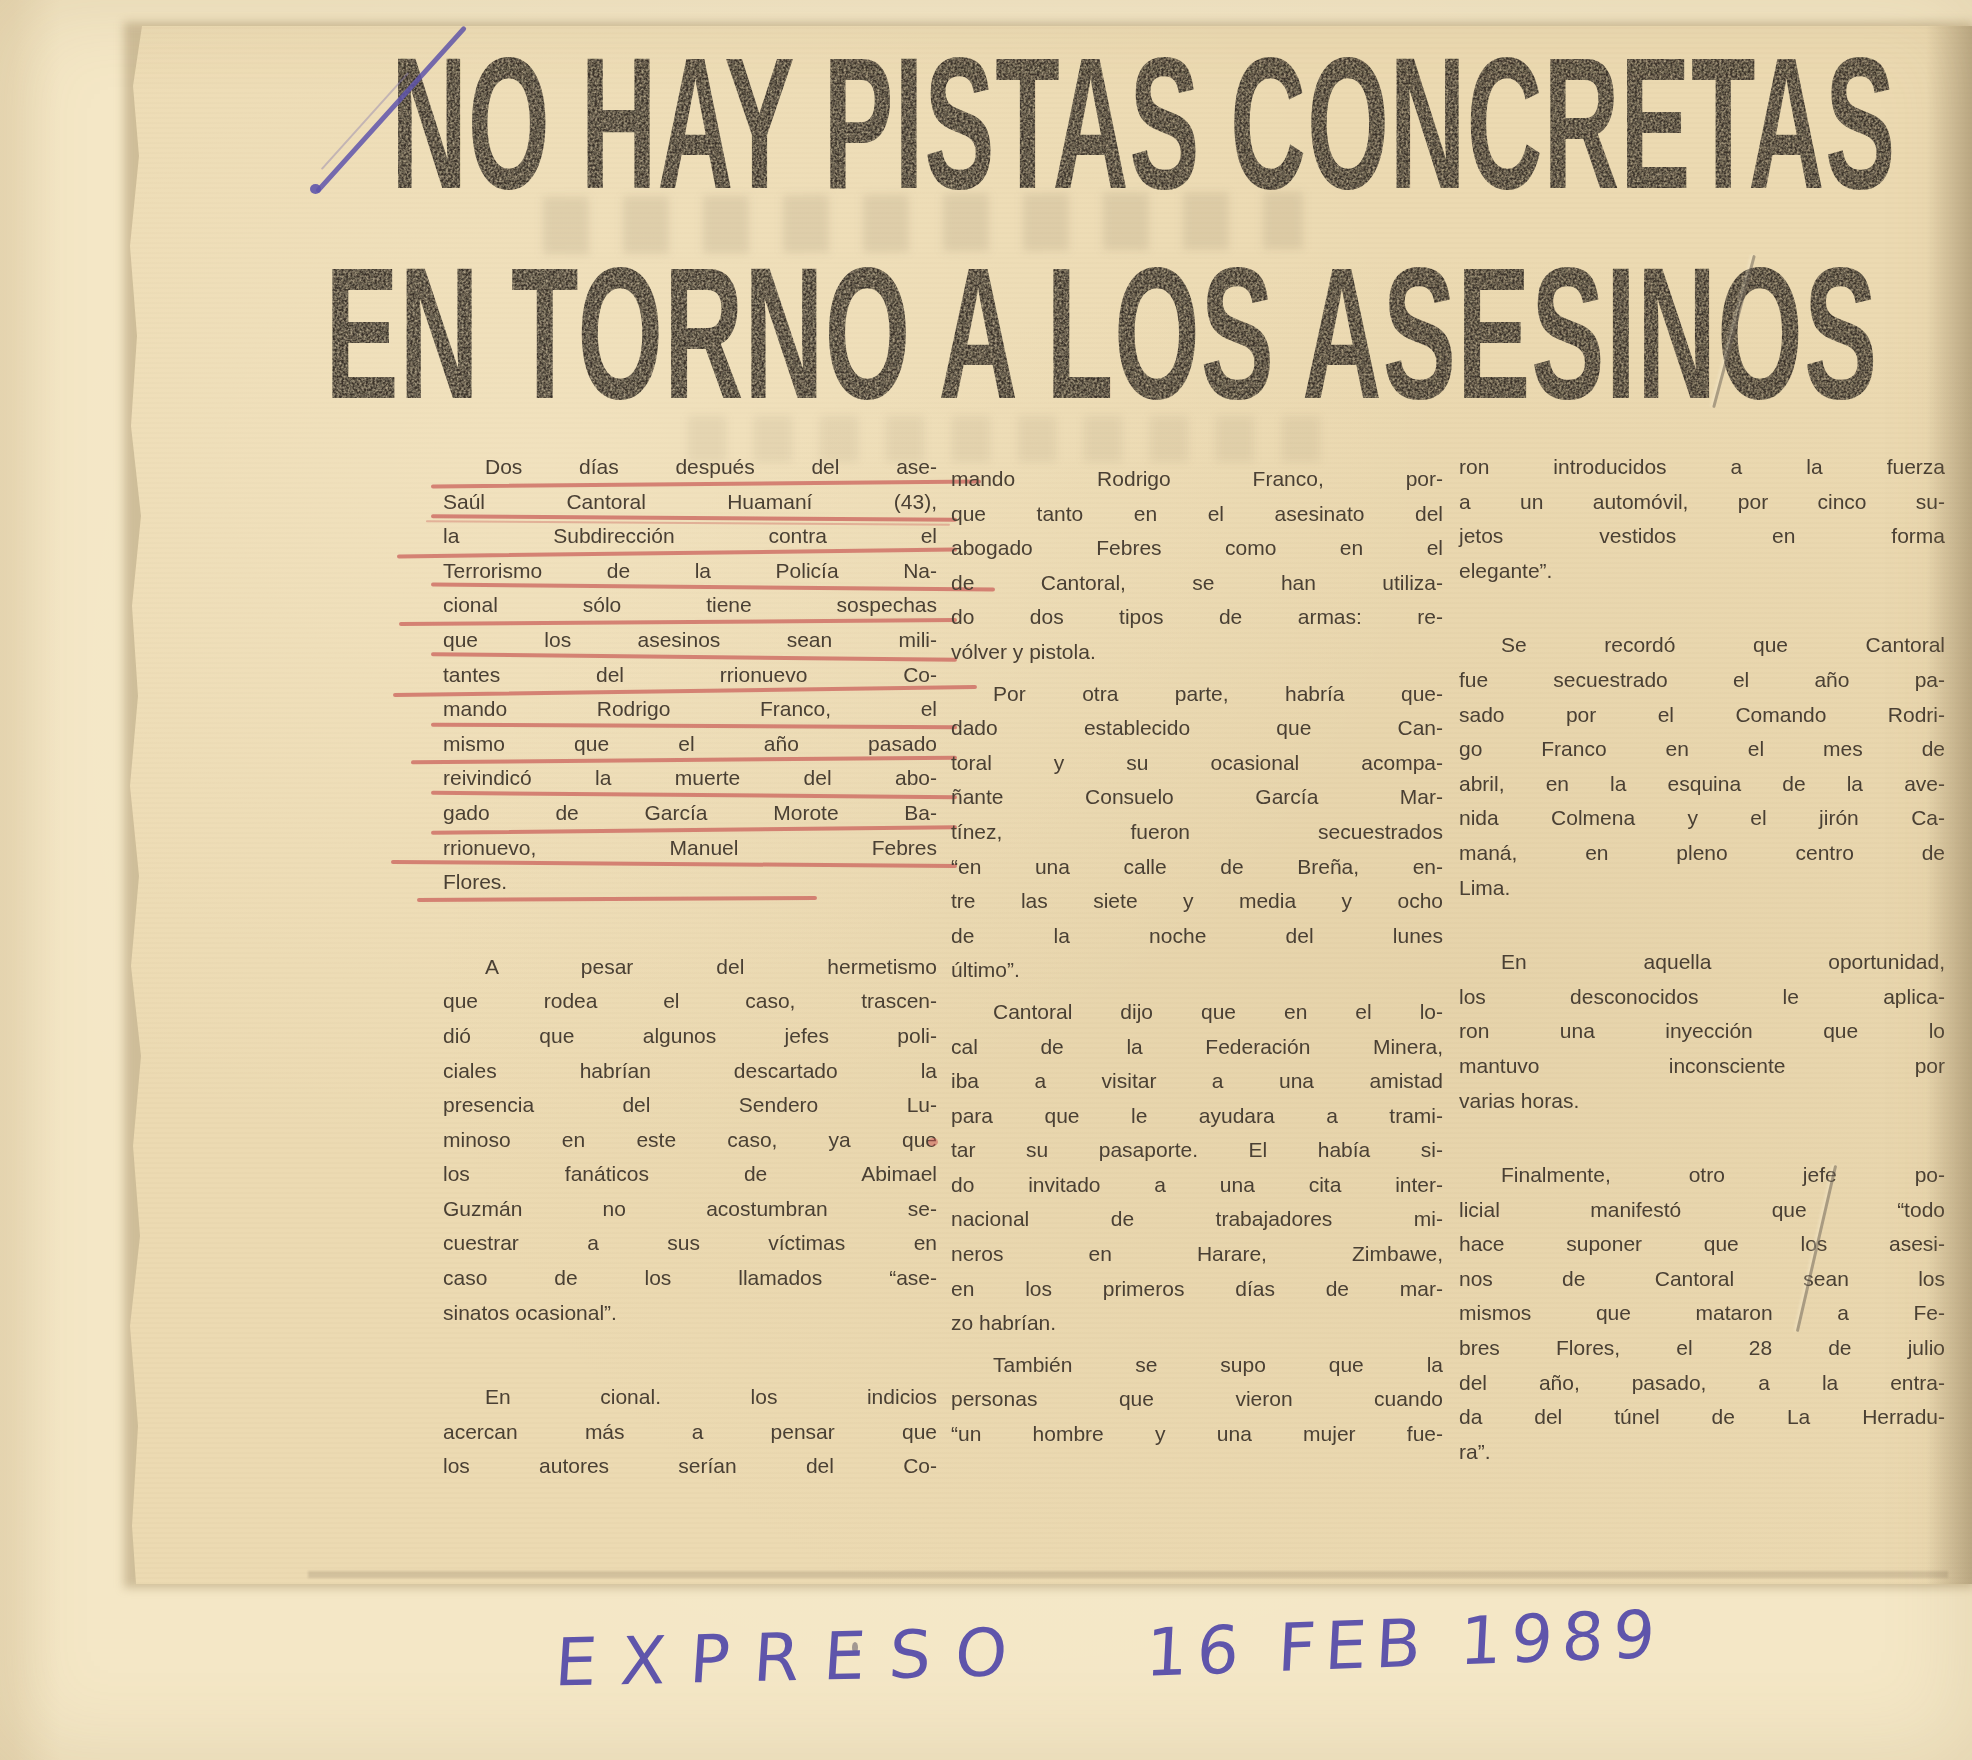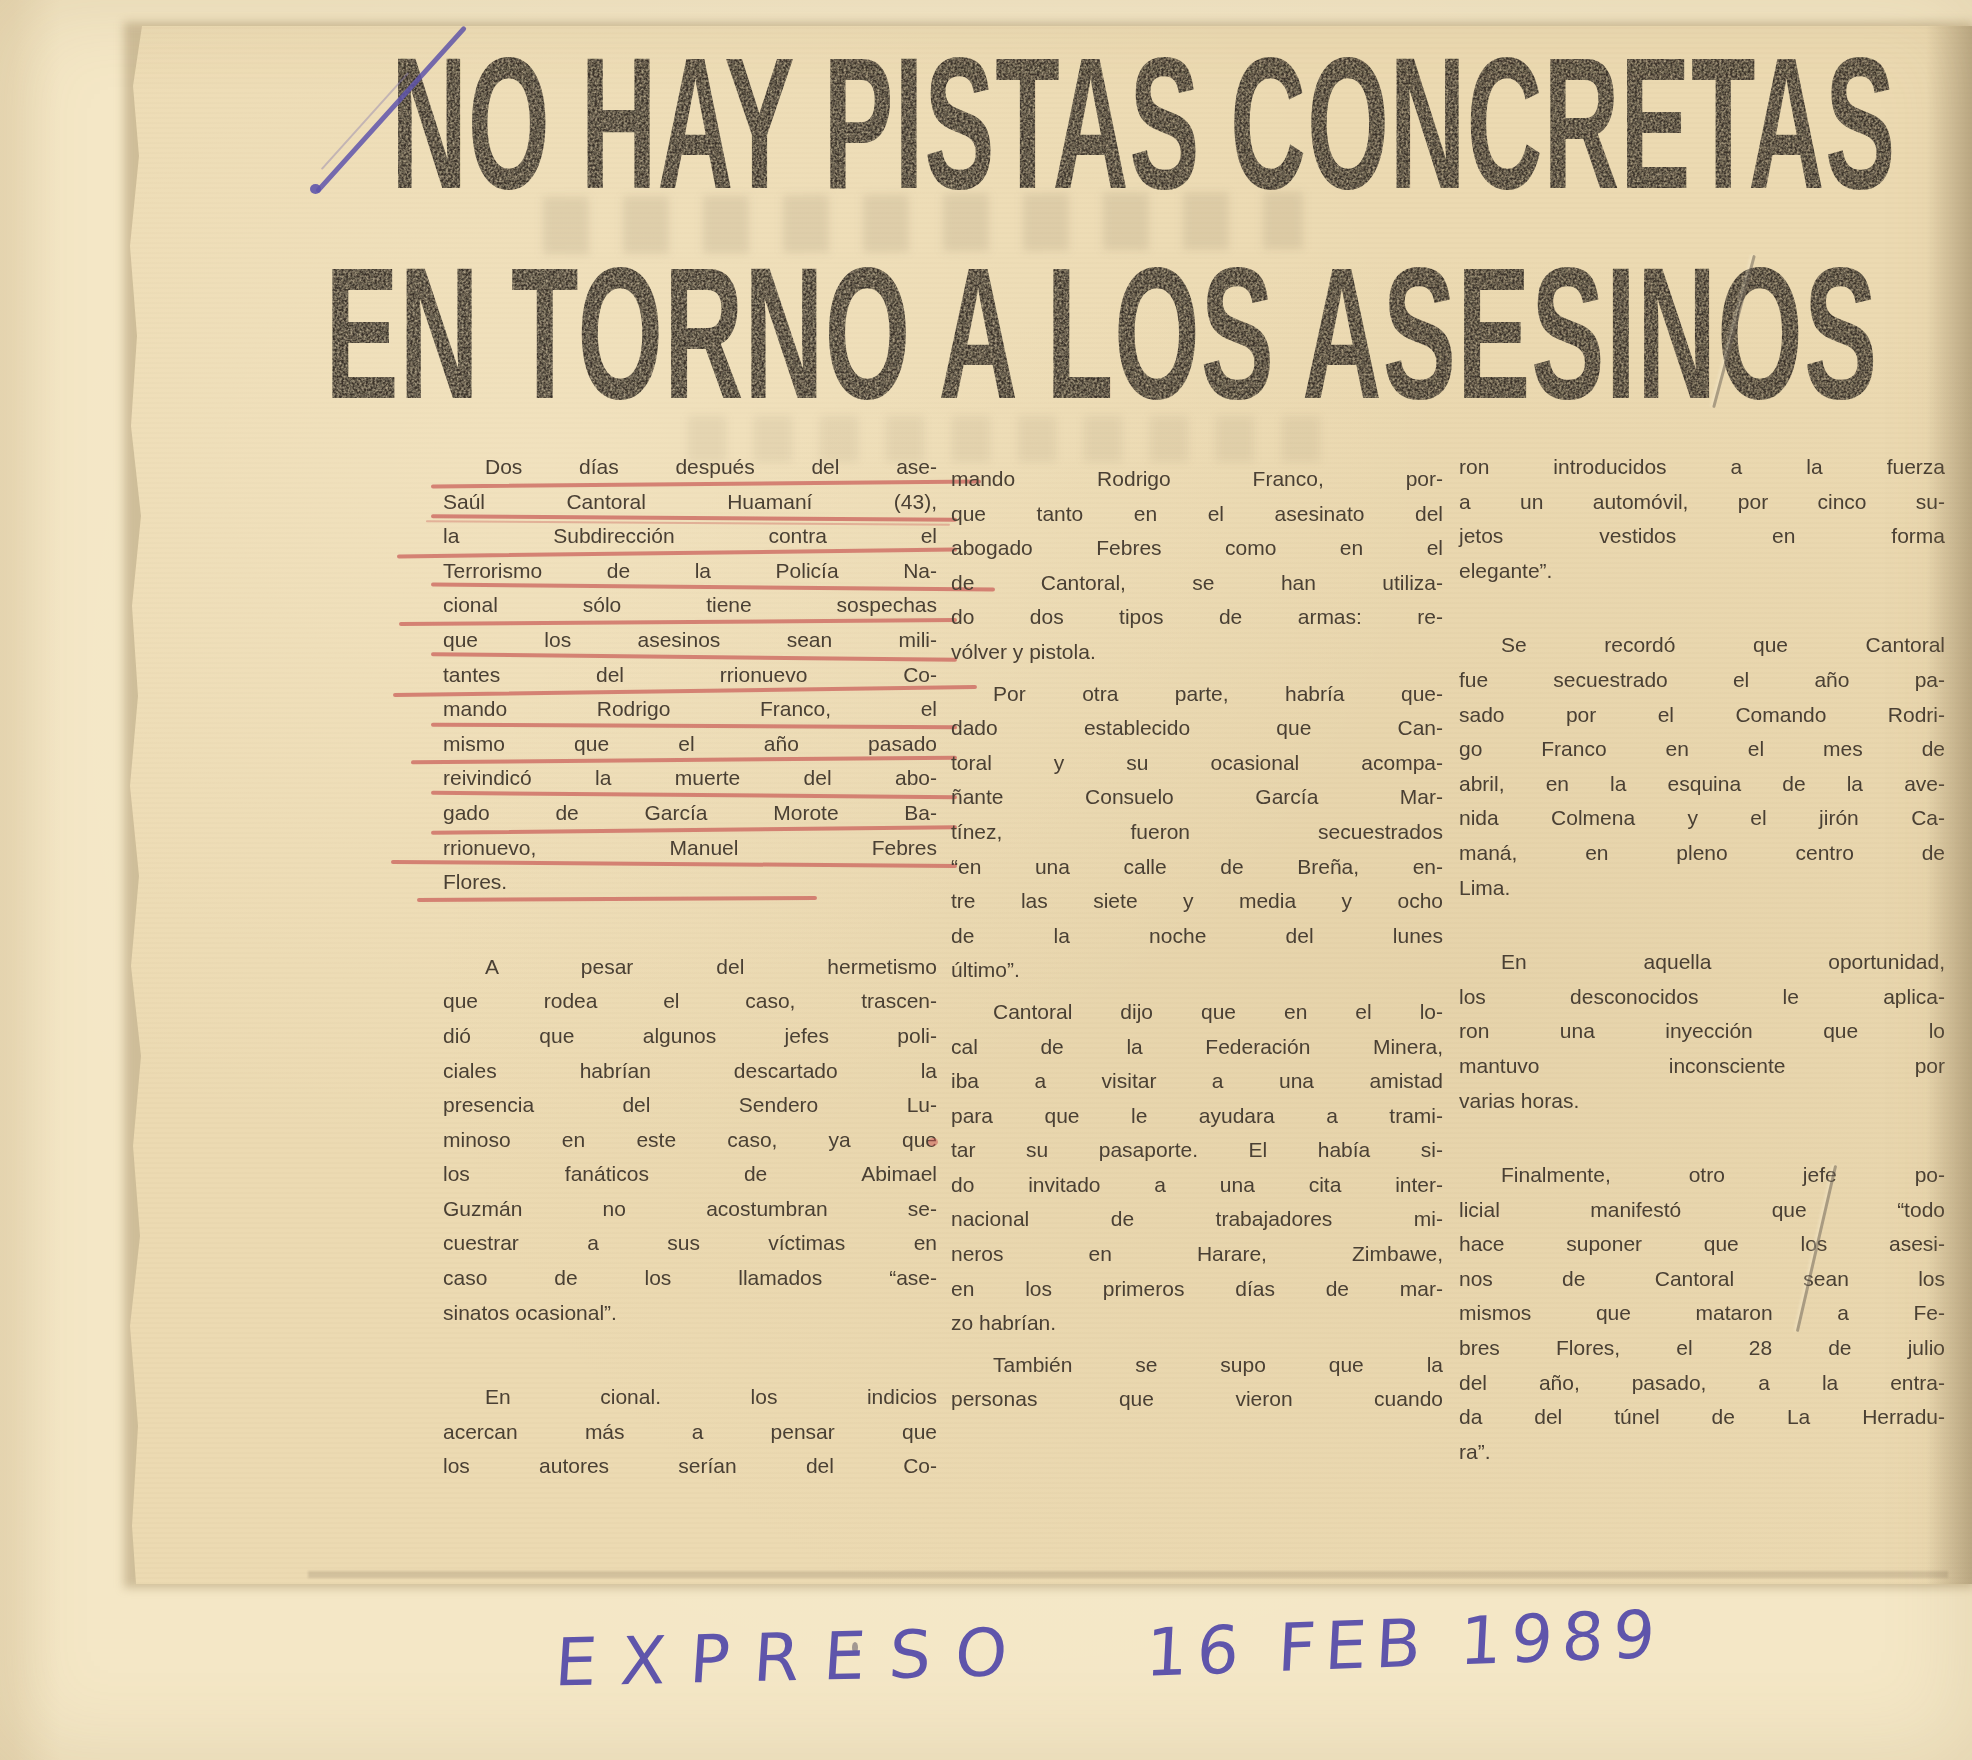--- a/index.html
+++ b/index.html
@@ -185,20 +185,21 @@
           <div class="line">tar su pasaporte. El había si-</div>
           <div class="line">do invitado a una cita inter-</div>
           <div class="line">nacional de trabajadores mi-</div>
           <div class="line">neros en Harare, Zimbawe,</div>
           <div class="line">en los primeros días de mar-</div>
           <div class="line no-stretch">zo habrían.</div>
         </div>
         <div class="para indent">
           <div class="line">También se supo que la</div>
           <div class="line">personas que vieron cuando</div>
+          <div class="line">“un hombre y una mujer fue-</div>
         </div>
       </div>
       <div class="col col3">
         <div class="para">
           <div class="line">ron introducidos a la fuerza</div>
           <div class="line">a un automóvil, por cinco su-</div>
           <div class="line">jetos vestidos en forma</div>
           <div class="line no-stretch">elegante”.</div>
         </div>
         <div class="para indent">

